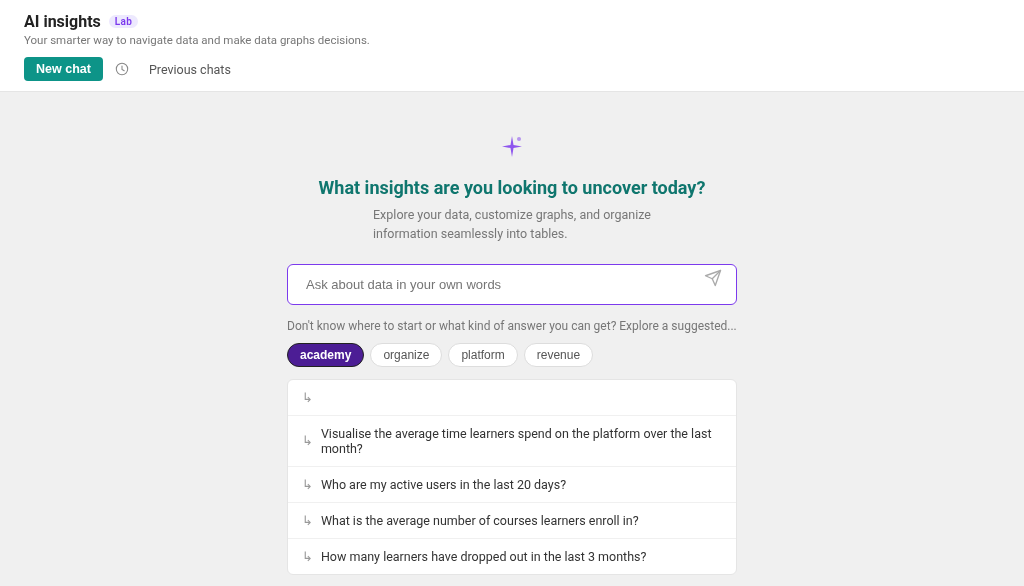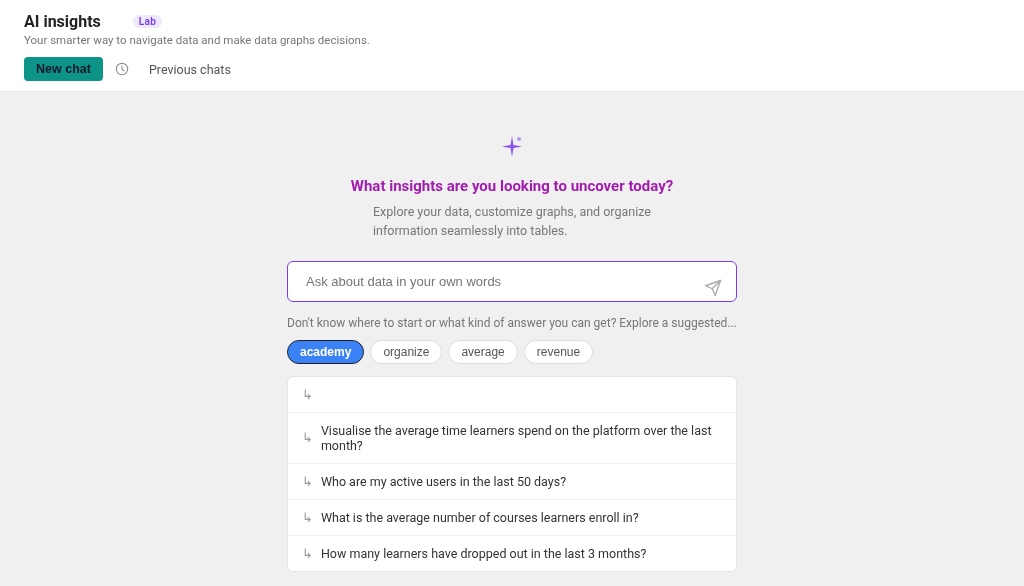--- a/index.html
+++ b/index.html
@@ -29,35 +29,34 @@
       color: #222;
     }
     .lab-badge {
       background: #ede9fe;
       color: #7c3aed;
       font-size: 10px;
       font-weight: 600;
       padding: 1px 6px;
       border-radius: 10px;
       letter-spacing: 0.3px;
-      margin-left: 24px;
     }
     .header-subtitle {
       font-size: 11.5px;
       color: #777;
       margin-bottom: 10px;
     }
     .header-actions {
       display: flex;
       align-items: center;
       gap: 12px;
     }
     .btn-new-chat {
       background: #0d9488;
-      color: #0f172a;
+      color: #ffffff;
       border: none;
       padding: 5px 12px;
       border-radius: 4px;
       font-size: 12.5px;
       font-weight: 600;
       cursor: pointer;
     }
     .previous-chats-link {
       display: flex;
       align-items: center;
@@ -80,43 +79,43 @@
       align-items: center;
       padding: 40px 20px 30px;
     }
 
     .ai-sparkle-icon {
       margin-bottom: 12px;
       color: #7c3aed;
     }
 
     .main-heading {
-      font-size: 15px;
+      font-size: 18px;
       font-weight: 700;
-      color: #a21caf;
+      color: #0f766e;
       text-align: center;
       margin-bottom: 8px;
     }
     .main-subtext {
       font-size: 12.5px;
       color: #777;
       text-align: left;
       line-height: 1.5;
       margin-bottom: 20px;
     }
 
     
     .search-container {
       width: 100%;
       max-width: 450px;
       border: 1.5px solid #7c3aed;
       border-radius: 6px;
       background: #fff;
       display: flex;
-      align-items: flex-end;
+      align-items: flex-start;
       padding: 0 10px;
       margin-bottom: 14px;
     }
     .search-input {
       flex: 1;
       border: none;
       outline: none;
       padding: 12px 8px;
       font-size: 13px;
       color: #888;
@@ -158,21 +157,21 @@
     .filter-tab {
       padding: 4px 12px;
       border-radius: 16px;
       font-size: 12px;
       cursor: pointer;
       border: 1px solid #ddd;
       background: #fff;
       color: #555;
     }
     .filter-tab.active {
-      background: #3b82f6;
+      background: #4c1d95;
       color: #fff;
       border-color: #222;
       font-weight: 600;
     }
 
     
     .suggestions-list {
       width: 100%;
       max-width: 450px;
       background: #fff;
@@ -245,35 +244,35 @@
         <polygon points="22 2 15 22 11 13 2 9 22 2"></polygon>
       </svg>
     </button>
   </div>
 
   <div class="suggestion-hint">Don't know where to start or what kind of answer you can get? Explore a suggested...</div>
 
   <div class="filter-tabs" id="filter-tabs-container">
   <button class="filter-tab active">academy</button>
       <button class="filter-tab">organize</button>
-      <button class="filter-tab">average</button>
+      <button class="filter-tab">platform</button>
       <button class="filter-tab">revenue</button>
     </div>
 
   <div class="suggestions-list" id="suggestions-list-container">
   <div class="suggestion-item">
         <span class="corner-arrow">↳</span>
       </div>
       <div class="suggestion-item">
         <span class="corner-arrow">↳</span>
         <span>Visualise the average time learners spend on the platform over the last month?</span>
       </div>
       <div class="suggestion-item">
         <span class="corner-arrow">↳</span>
-        <span>Who are my active users in the last 50 days?</span>
+        <span>Who are my active users in the last 20 days?</span>
       </div>
       <div class="suggestion-item">
         <span class="corner-arrow">↳</span>
         <span>What is the average number of courses learners enroll in?</span>
       </div>
       <div class="suggestion-item">
         <span class="corner-arrow">↳</span>
         <span>How many learners have dropped out in the last 3 months?</span>
       </div>
     </div>

